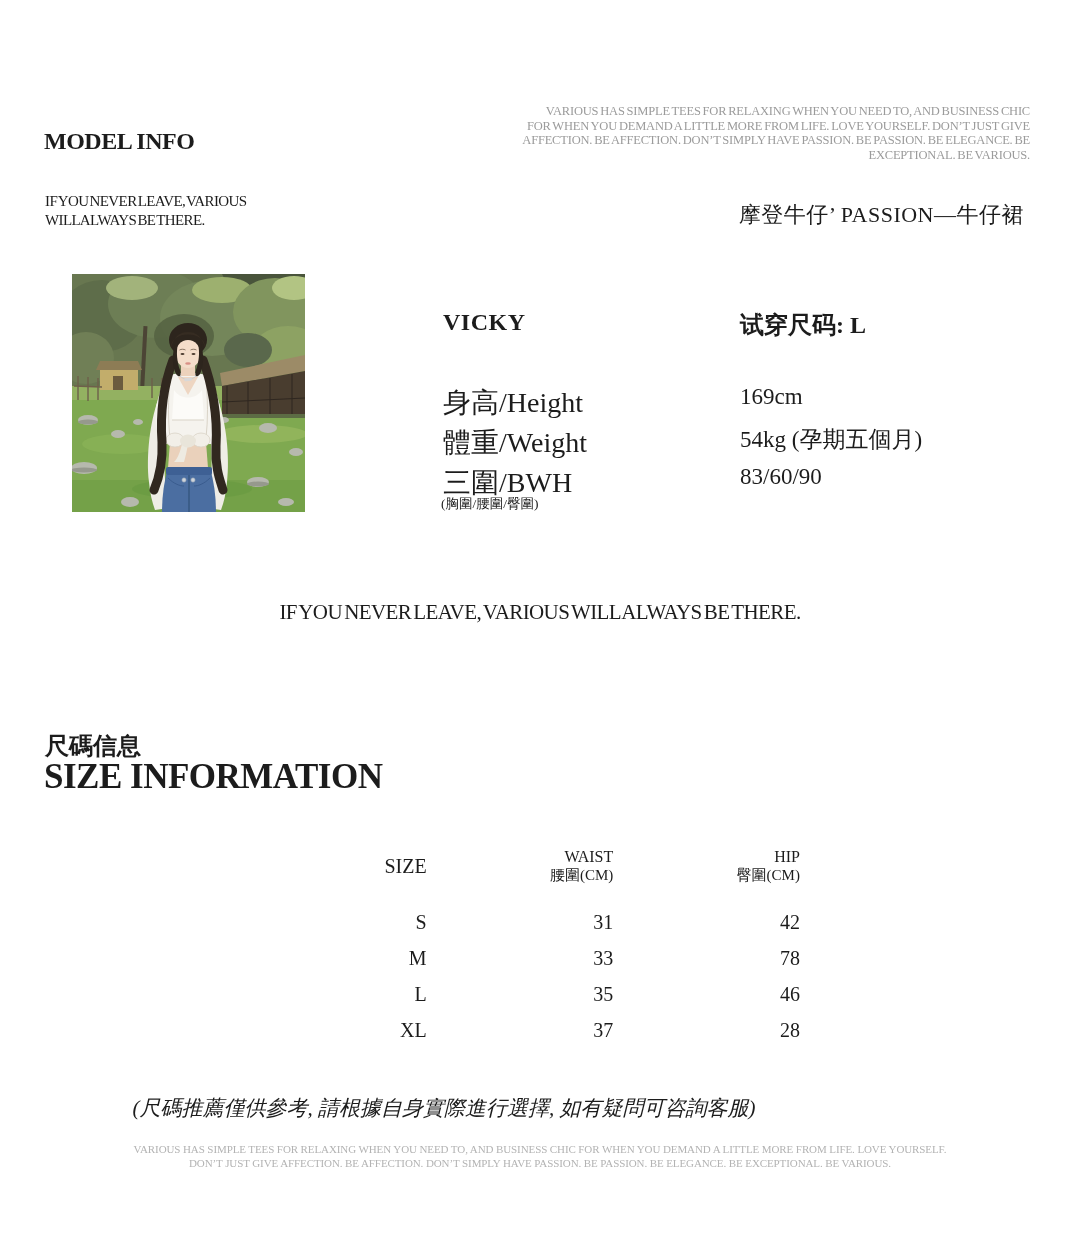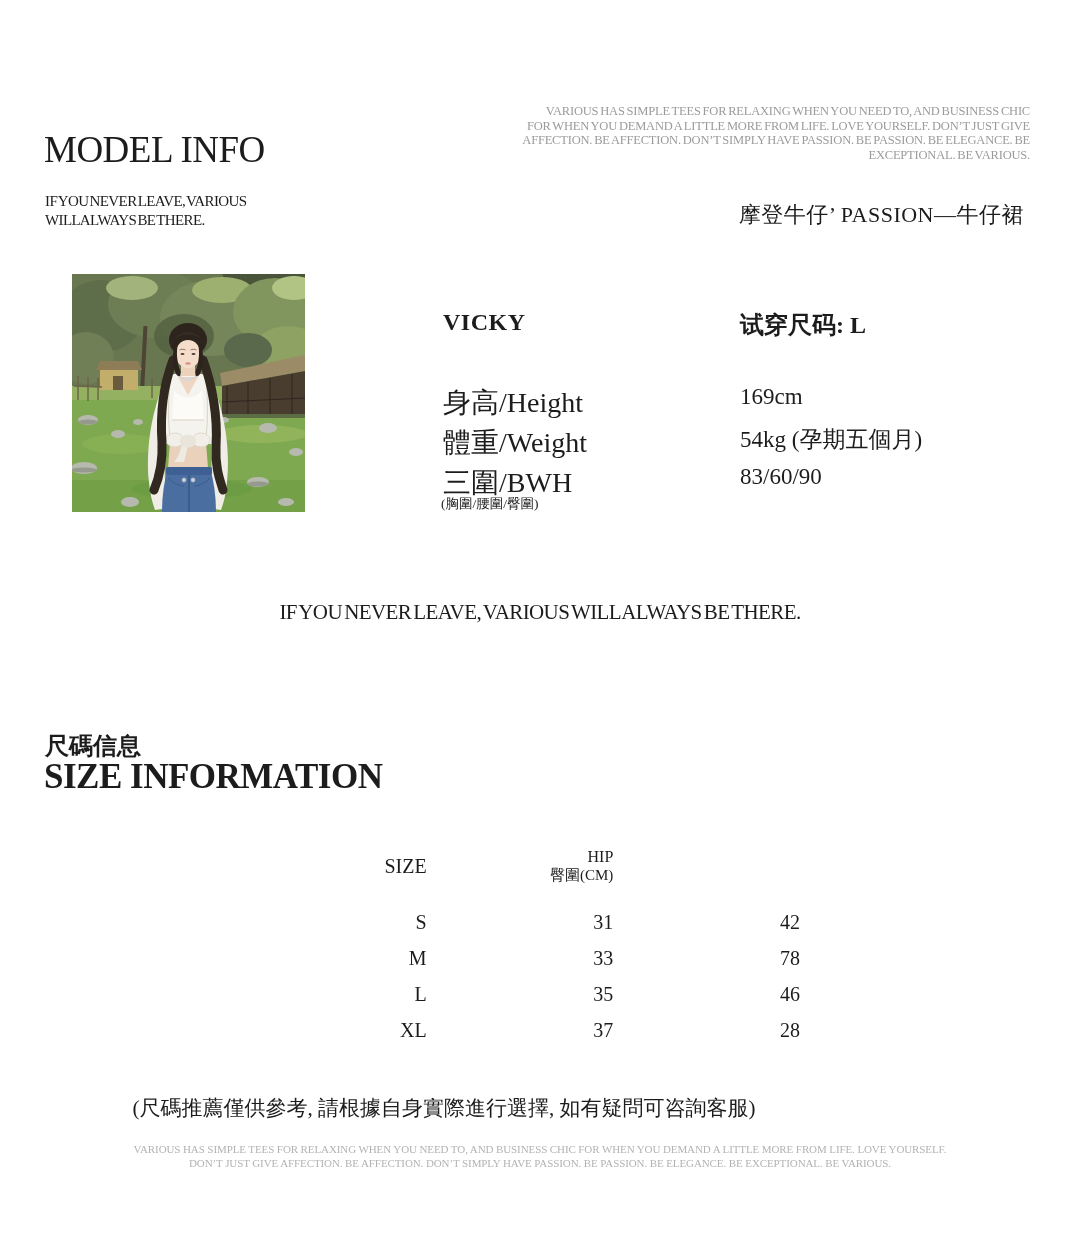--- a/index.html
+++ b/index.html
@@ -1,21 +1,21 @@
 <!DOCTYPE html>
 <html><head>
 <meta charset="utf-8">
 <style>
   html,body{margin:0;padding:0;background:#ffffff;}
   .page{
     position:relative;width:1080px;height:1242px;background:#ffffff;
     font-family:"Liberation Serif","DejaVu Serif",serif;color:#1c1c1c;overflow:hidden;
   }
   .model-info-title{
-    position:absolute;left:44px;top:128px;font-size:37px;font-weight:normal;
+    position:absolute;left:44px;top:128px;font-size:24px;font-weight:bold;
     letter-spacing:-0.5px;
   }
   .header-tagline{
     position:absolute;left:45px;top:192px;font-size:15px;line-height:19px;
     letter-spacing:-0.6px;word-spacing:-2px;white-space:pre-line;
   }
   .brand-paragraph{
     position:absolute;top:104px;right:50px;width:560px;text-align:right;
     font-size:12.5px;line-height:14.6px;color:#9b9b9b;letter-spacing:-0.2px;
     word-spacing:-1px;white-space:pre-line;
@@ -37,21 +37,21 @@
   .size-title-zh{position:absolute;left:45px;top:730px;font-size:24px;font-weight:bold;}
   .size-title-en{position:absolute;left:44px;top:757px;font-size:35px;font-weight:bold;letter-spacing:-0.5px;}
   .size-table{position:absolute;left:240px;top:848px;width:560px;}
   .size-table .hdr-row{display:flex;align-items:center;}
   .size-table .col{width:33.33%;text-align:right;}
   .hdr-size{font-size:20px;}
   .hdr-en{font-size:16px;line-height:18px;}
   .hdr-zh{font-size:15px;line-height:18px;}
   .data-row{display:flex;height:36px;line-height:36px;font-size:20px;}
   .data-row.first{margin-top:20px;}
-  .size-note{position:absolute;left:0;top:1094px;width:888px;text-align:center;font-size:21px;}
+  .size-note{position:absolute;left:0;top:1094px;width:888px;text-align:center;font-size:21px;font-style:italic;}
   .footer-text{
     position:absolute;left:0;top:1143px;width:1080px;text-align:center;
     font-size:11px;line-height:13.8px;color:#b3b3b3;letter-spacing:-0.1px;
     white-space:pre-line;
   }
 </style>
 </head>
 <body>
 
 <div class="page">
@@ -187,20 +187,24 @@
 
   <div class="middle-tagline">IF YOU NEVER LEAVE, VARIOUS WILL ALWAYS BE THERE.</div>
 
   <div class="size-title-zh">尺碼信息</div>
   <div class="size-title-en">SIZE INFORMATION</div>
 
   <div class="size-table">
     <div class="hdr-row">
       <div class="col hdr-size">SIZE</div>
       <div class="col">
+        <div class="hdr-en">WAIST</div>
+        <div class="hdr-zh">腰圍(CM)</div>
+      </div>
+      <div class="col">
         <div class="hdr-en">HIP</div>
         <div class="hdr-zh">臀圍(CM)</div>
       </div>
     </div>
     <div class="data-row first">
       <div class="col">S</div>
       <div class="col">31</div>
       <div class="col">42</div>
     </div>
     <div class="data-row">

